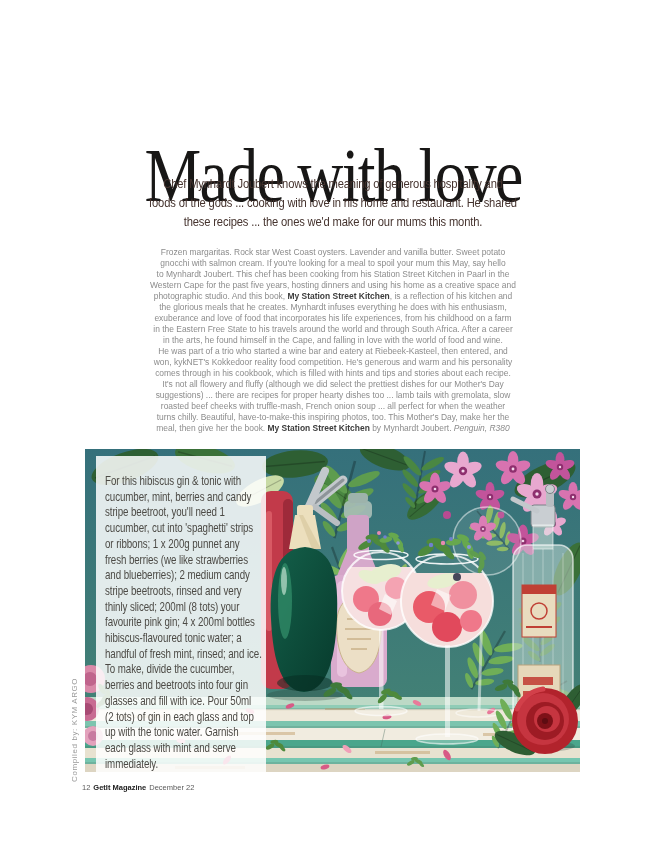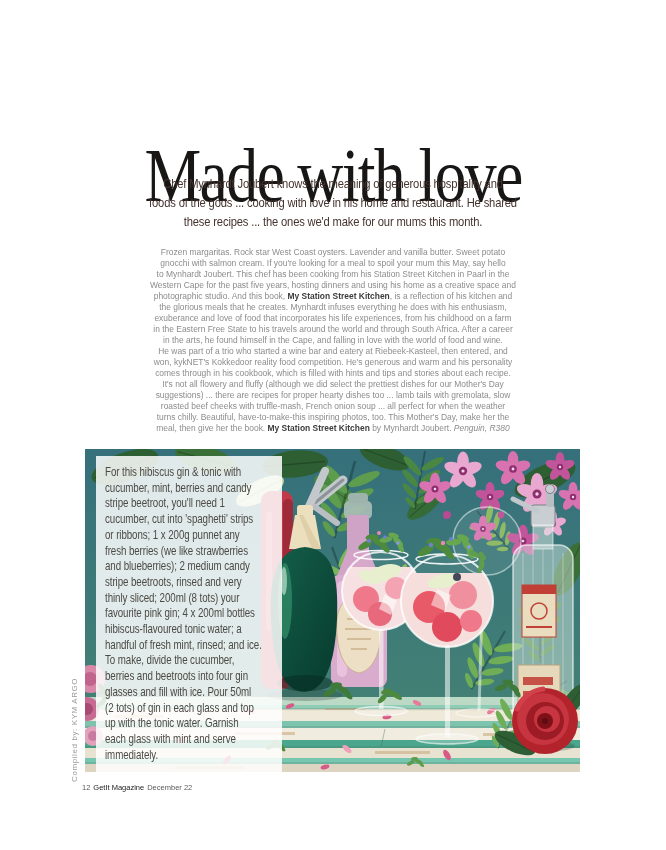--- a/index.html
+++ b/index.html
@@ -17,32 +17,32 @@
 
   .body-text{position:absolute;top:246px;left:83px;width:500px;text-align:center;
              white-space:pre-line;font-size:9.6px;line-height:11px;
              color:var(--c-body,#8c8c8c);transform:scaleX(.88);}
   .body-text strong{color:var(--c-body-bold,#3c3c3c);font-weight:700;}
   .body-text em{font-style:italic;color:var(--c-body,#8c8c8c);}
 
   .photo{position:absolute;left:85px;top:449px;width:495px;height:323px;overflow:hidden;}
   .photo svg{position:absolute;left:0;top:0;}
 
-  .recipe-panel{position:absolute;left:11px;top:7px;width:186px;
-                background:rgba(255,255,255,.85);padding:9px 0 12px 9px;box-sizing:border-box;}
+  .recipe-panel{position:absolute;left:11px;top:7px;width:170px;
+                background:rgba(255,255,255,.85);padding:18px 0 12px 9px;box-sizing:border-box;}
   .recipe-text{width:196px;transform:scaleX(.8);transform-origin:0 0;
                font-size:12.2px;line-height:15.7px;letter-spacing:-0.1px;
                color:var(--c-recipe-text,#4c4a45);}
 
   .credit{position:absolute;left:70px;top:782px;width:170px;
           transform:rotate(-90deg);transform-origin:0 0;
           font-size:8px;letter-spacing:.6px;color:#9a9a9a;}
 
   .footer{position:absolute;left:82px;top:783px;font-size:7.5px;color:var(--c-footer,#5a5a5a);}
-  .footer .mag{font-weight:400;color:#222;margin:12px 3px 0 3px;}
+  .footer .mag{font-weight:700;color:#222;margin:12px 3px 0 3px;}
 </style>
 </head>
 <body>
 
 <div class="page">
 
   <h1 class="title">Made with love</h1>
 
   <div class="subtitle">Chef Mynhardt Joubert knows the meaning of generous hospitality and
 foods of the gods ... cooking with love in his home and restaurant. He shared

